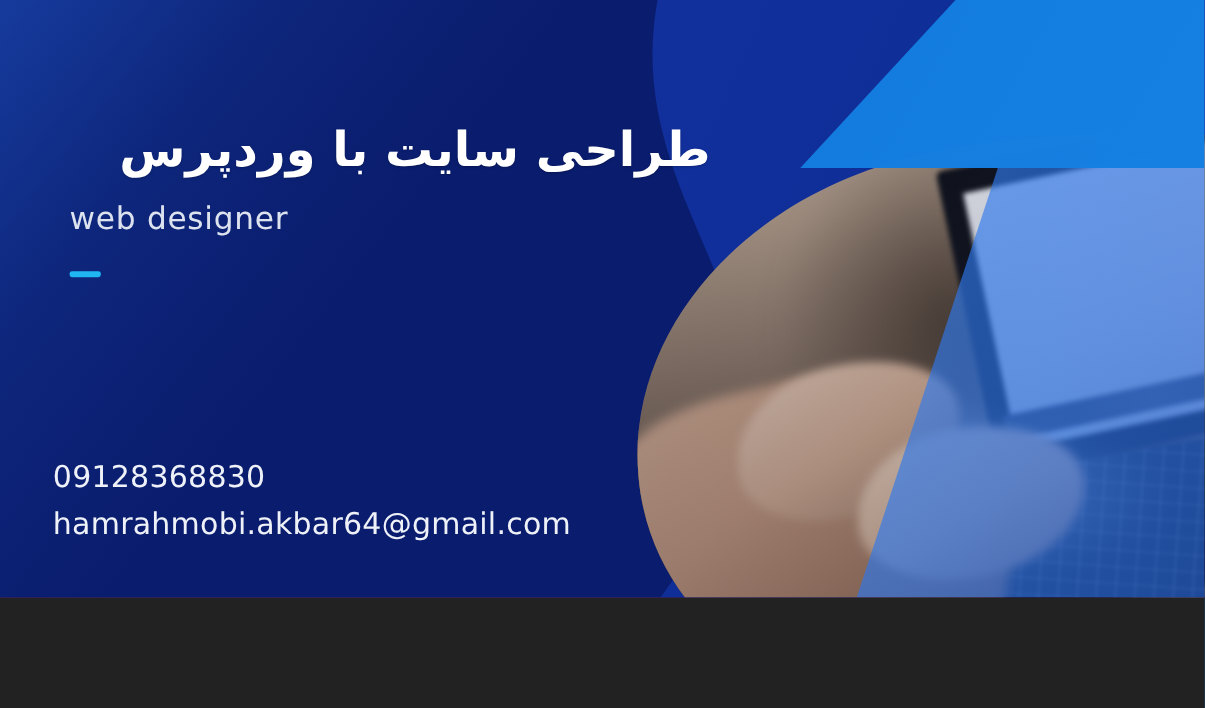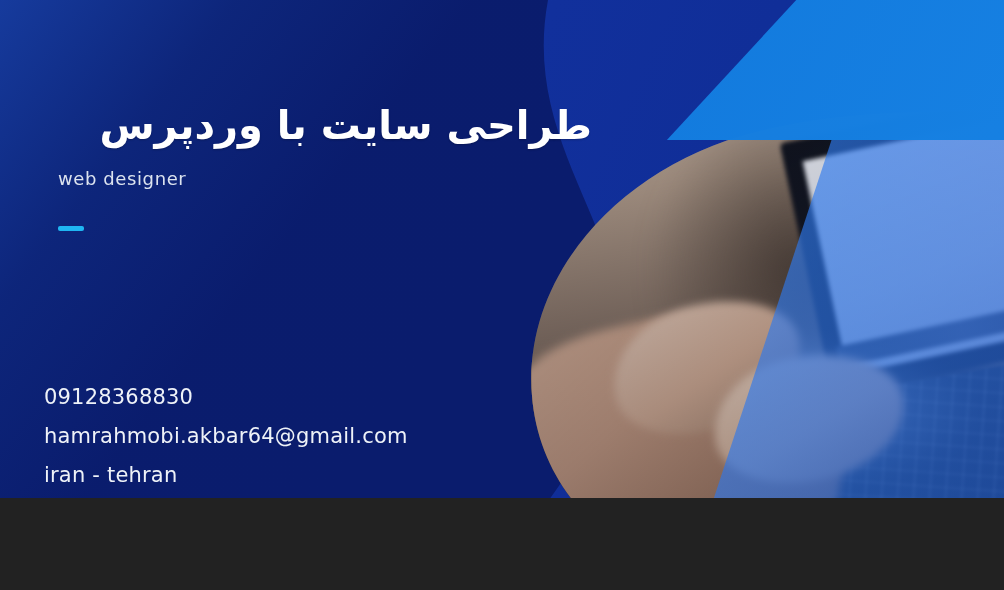--- a/index.html
+++ b/index.html
@@ -176,38 +176,38 @@
     font-weight:bold;
     letter-spacing:0px;
     line-height:1.25;
     text-shadow:0 1px 2px rgba(0,0,0,0.22);
   }
 
   #subtitle{
     position:absolute;
     left:58px; top:168px;
     color:#dce3ef;
-    font-size:18px;
+    font-size:26px;
     font-weight:normal;
     letter-spacing:0.6px;
   }
 
   #accent-dash{
     position:absolute;
     left:58px; top:226px;
     width:26px; height:5px;
     background:#1fb6f2;
     border-radius:2px;
   }
 
   #contact{
     position:absolute;
     left:44px; top:378px;
     color:#eef2f8;
-    font-size:21px;
+    font-size:25px;
     line-height:39px;
     letter-spacing:0.2px;
   }
   #contact div{ white-space:nowrap; }
 </style>
 </head>
 <body>
 
 <div id="banner">
 
@@ -240,17 +240,16 @@
 
     <h1 id="title-fa">طراحی سایت با وردپرس</h1>
 
     <div id="subtitle">web designer</div>
 
     <div id="accent-dash"></div>
 
     <div id="contact">
       <div>09128368830</div>
       <div>hamrahmobi.akbar64@gmail.com</div>
-      <div>iran - tehran</div>
     </div>
 
   </div>
 </div>
 
 </body></html>

